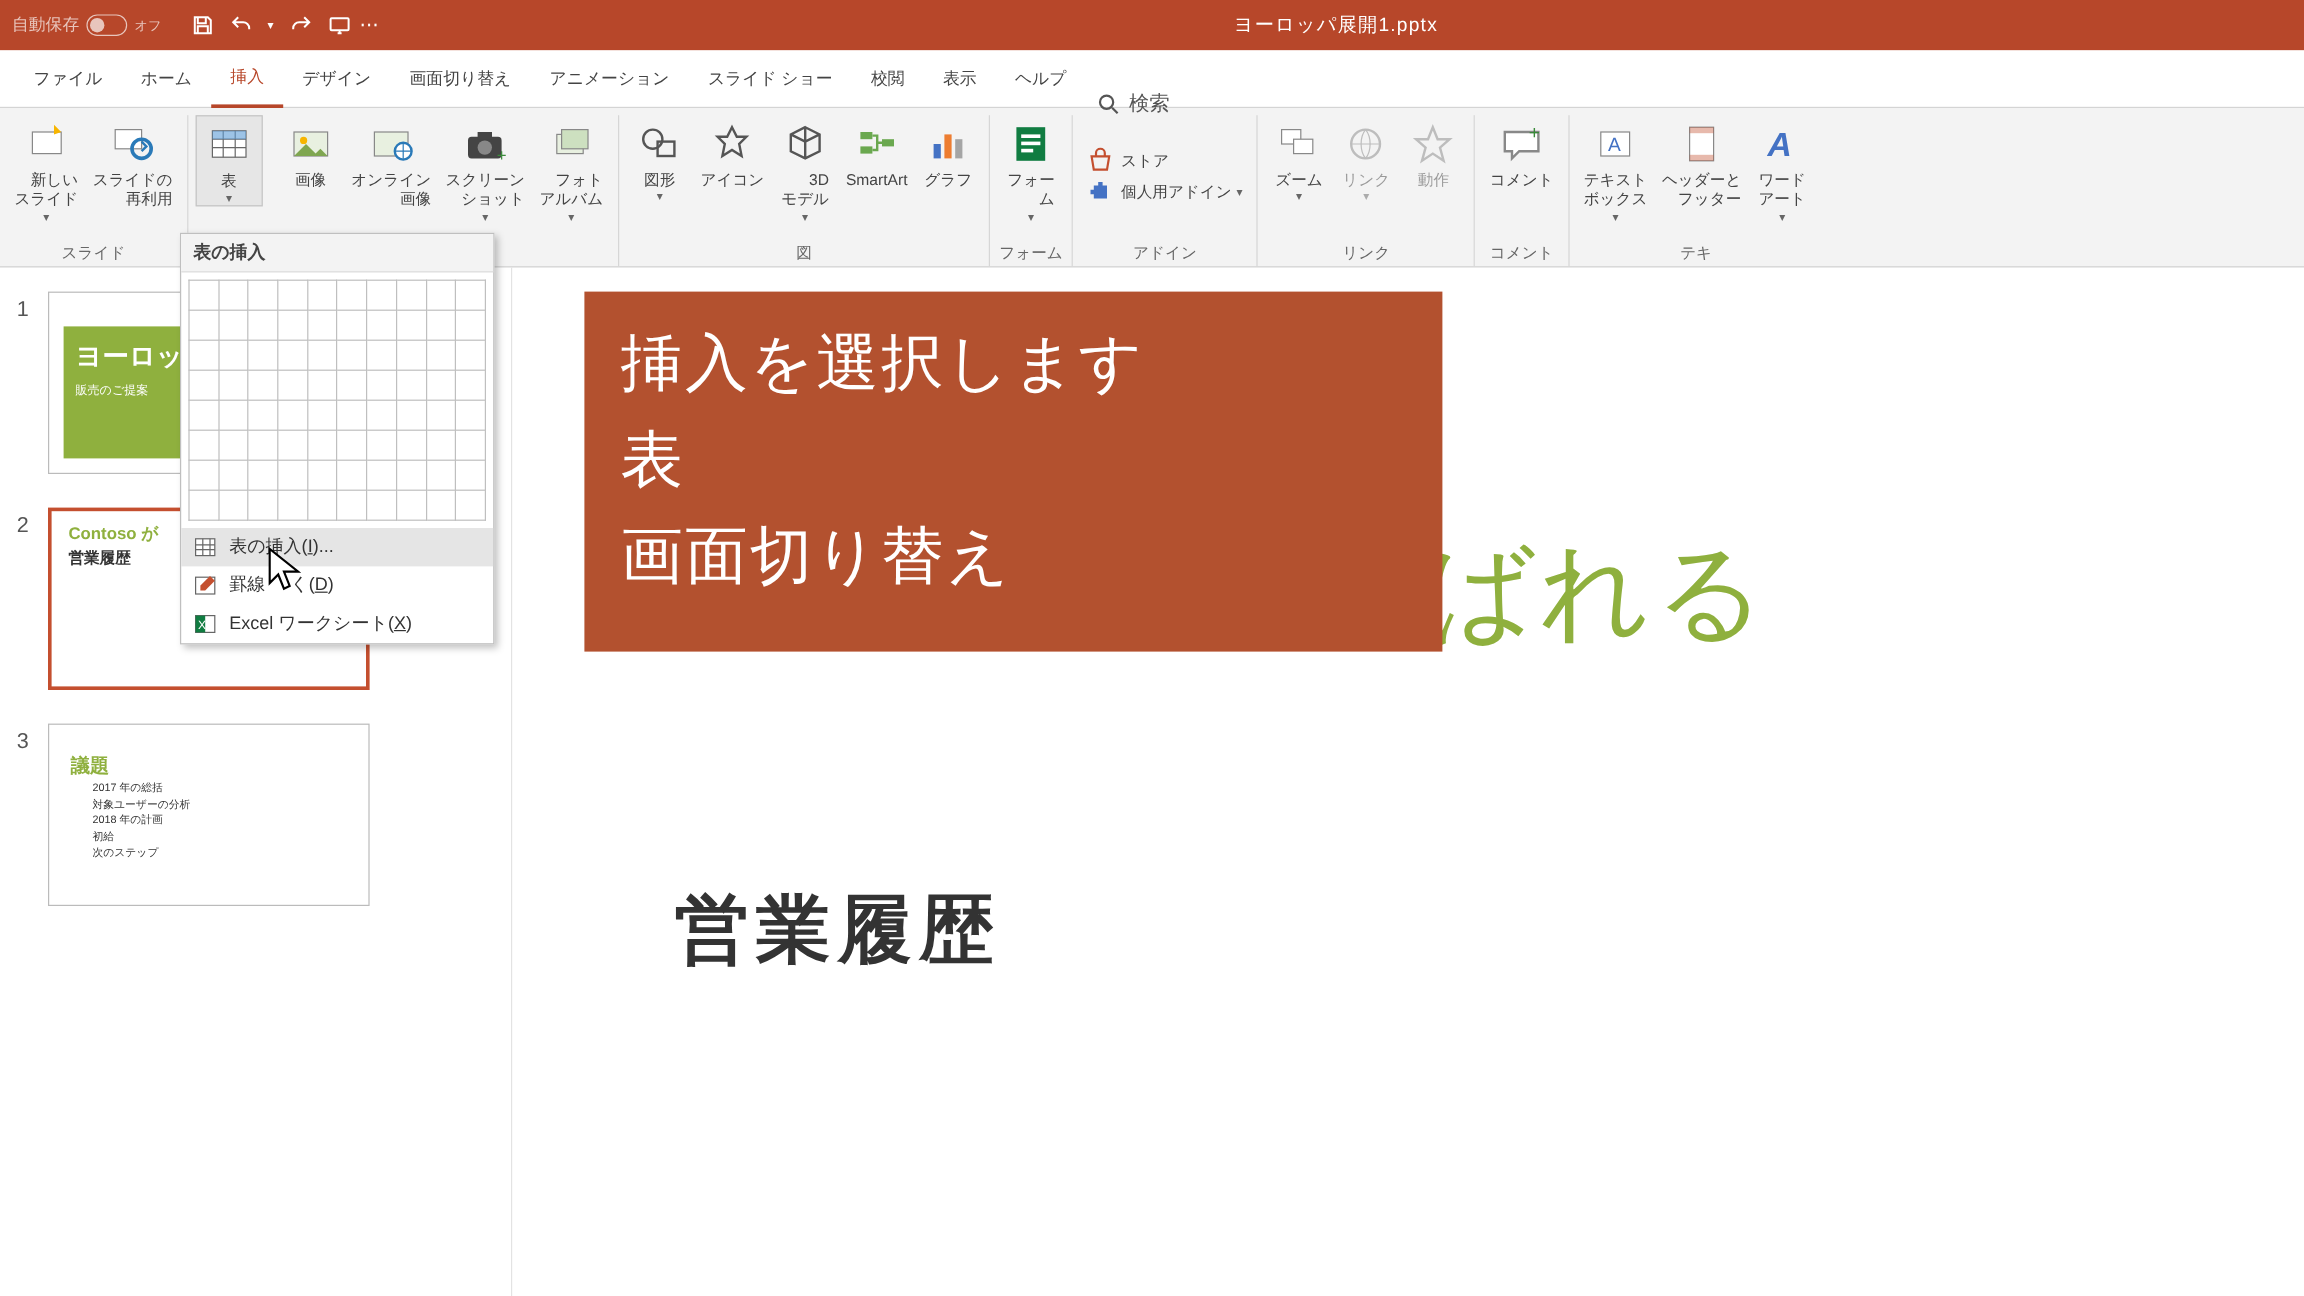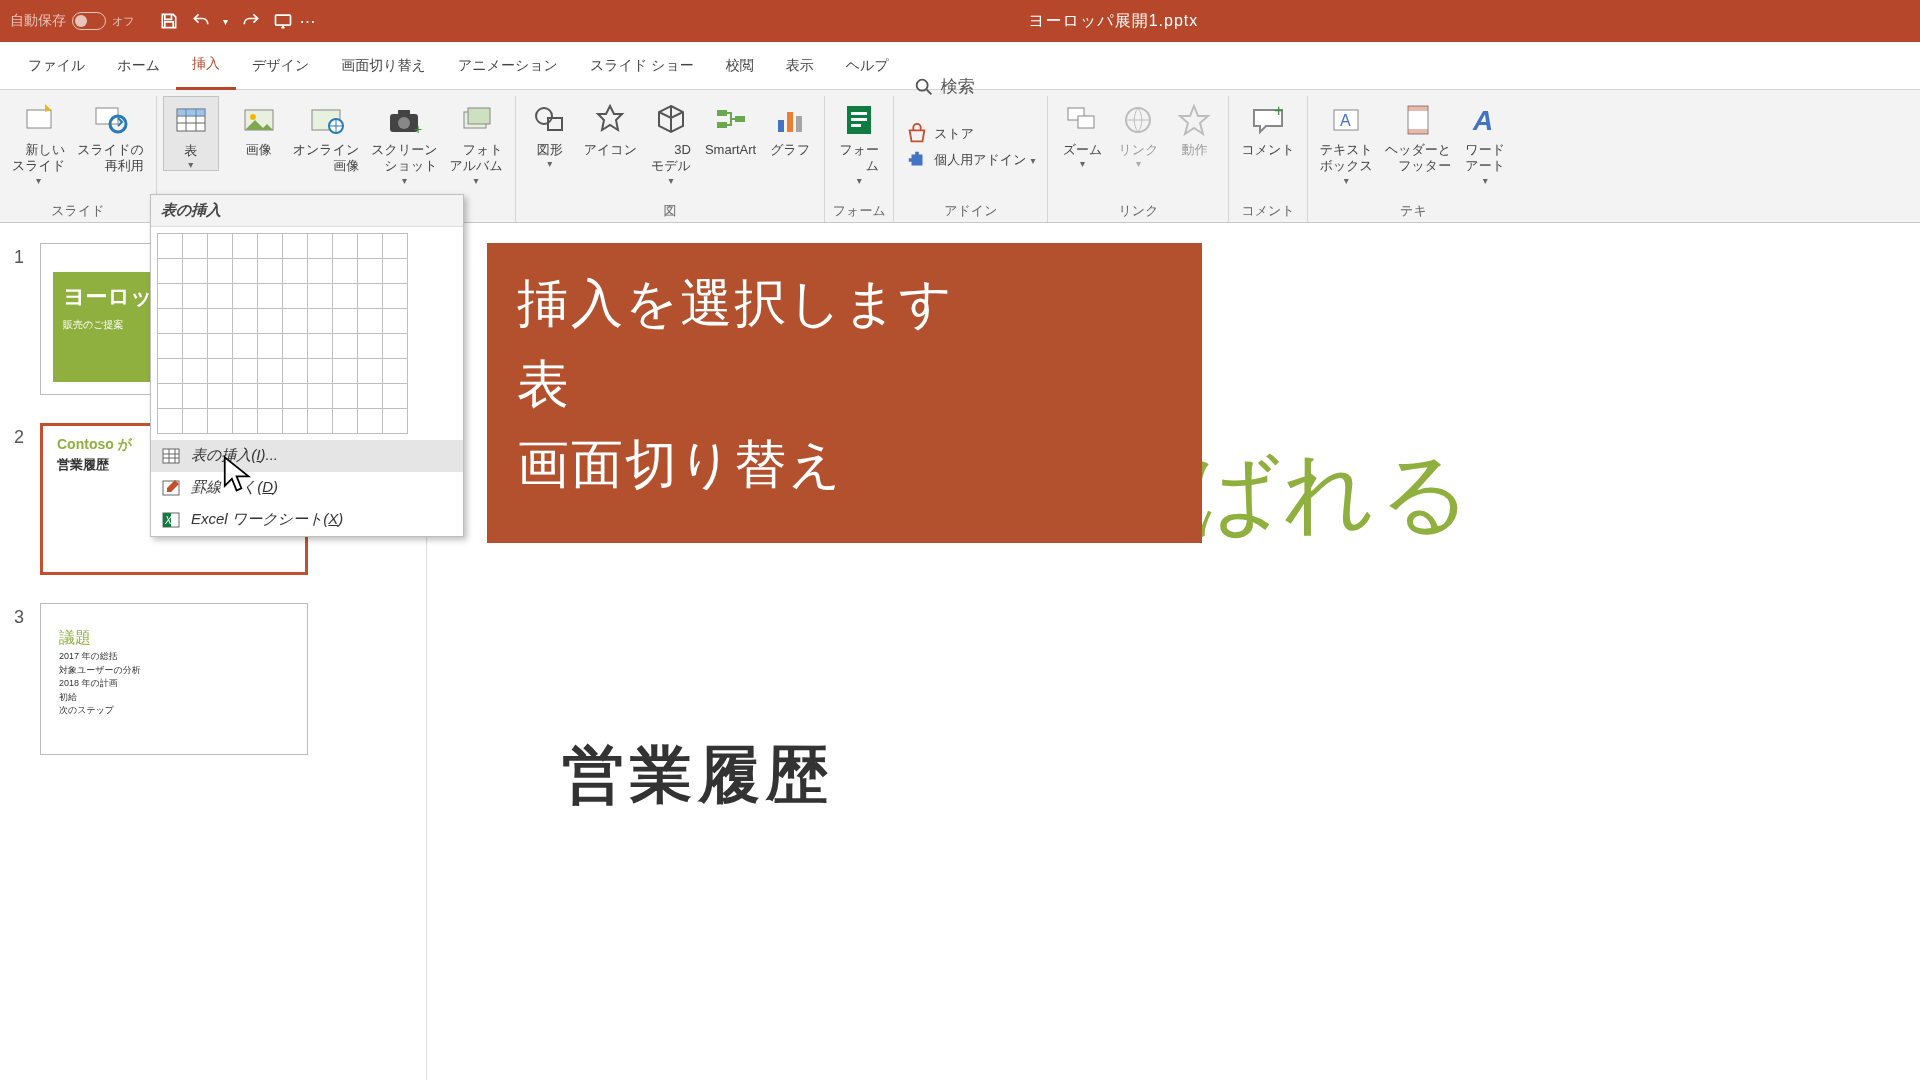--- a/index.html
+++ b/index.html
@@ -30,21 +30,21 @@
 .rbtn { display: flex; flex-direction: column; align-items: center; justify-content: flex-start; padding: 4px 6px 0 6px; min-width: 56px; }
 .rbtn .ico { width: 40px; height: 40px; display: flex; align-items: center; justify-content: center; }
 .rbtn .lbl { font-size: 13px; color: #444; text-align: right; line-height: 1.25; margin-top: 2px; white-space: pre; }
 .rbtn.small { flex-direction: row; min-width: auto; padding: 2px 6px; }
 .rbtn.small .ico { width: 22px; height: 22px; }
 .rbtn.small .lbl { margin-left: 6px; margin-top: 0; }
 .caret { font-size: 10px; color: #666; }
 .table-btn-hi { background: #e6e6e6; border: 1px solid #c4c4c4; }
 
 
-.table-dd { position: absolute; left: 150px; top: 194px; width: 314px; background: #fff; border: 1px solid #bfbfbf; box-shadow: 3px 3px 6px rgba(0,0,0,0.25); z-index: 50; font-style: italic; }
+.table-dd { position: absolute; left: 150px; top: 194px; width: 262px; background: #fff; border: 1px solid #bfbfbf; box-shadow: 3px 3px 6px rgba(0,0,0,0.25); z-index: 50; }
 .dd-title { background: #f3f3f3; padding: 6px 10px; font-size: 15px; color: #444; font-weight: bold; border-bottom: 1px solid #ddd; }
 .grid10 { padding: 6px; display: flex; gap: 0; }
 .grid10 table { border-collapse: collapse; }
 .grid10 td { width: 25px; height: 25px; border: 1px solid #bfbfbf; background: #fff; }
 .dd-item { display: flex; align-items: flex-start; padding: 6px 10px; font-size: 15px; color: #333; }
 .dd-item .ii { width: 20px; height: 20px; margin-right: 10px; display: flex; align-items: center; justify-content: center; }
 .dd-item.hover { background: #e5e5e5; }
 .underline-k { text-decoration: underline; }
 
 
@@ -52,22 +52,22 @@
 .thumb-pane { width: 427px; background: #fff; border-right: 1px solid #ddd; padding-top: 12px; overflow: hidden; }
 .thumb-row { display: flex; padding: 8px 14px 20px 14px; }
 .thumb-num { width: 26px; font-size: 18px; color: #555; padding-top: 4px; }
 .thumb { width: 268px; height: 152px; border: 1px solid #bbb; background: #fff; position: relative; }
 .thumb.selected { border: 3px solid #c44f2f; }
 .thumb1-inner { position: absolute; left: 12px; top: 28px; right: 12px; bottom: 12px; background: #8fb03e; color: #fff; padding: 10px; }
 .thumb1-title { font-size: 22px; font-weight: bold; }
 .thumb1-sub { font-size: 10px; margin-top: 6px; }
 .thumb2-t1 { position: absolute; left: 14px; top: 10px; color: #8fb03e; font-size: 14px; font-weight: bold; }
 .thumb2-t2 { position: absolute; left: 14px; top: 30px; font-size: 13px; font-weight: bold; color: #333; }
-.thumb3-title { position: absolute; left: 18px; top: 24px; color: #8fb03e; font-size: 16px; font-weight: normal; }
-.thumb3-list { position: absolute; left: 18px; top: 46px; font-size: 9px; color: #333; line-height: 1.5; }
+.thumb3-title { position: absolute; left: 18px; top: 24px; color: #8fb03e; font-size: 16px; font-weight: bold; }
+.thumb3-list { position: absolute; left: 36px; top: 46px; font-size: 9px; color: #333; line-height: 1.5; }
 
 .canvas { flex: 1; background: #fff; position: relative; }
 .slide-bg-text { position: absolute; left: 760px; top: 210px; font-size: 90px; color: #8fb03e; font-weight: 300; letter-spacing: 4px; }
 .slide-sub-text { position: absolute; left: 135px; top: 510px; font-size: 62px; color: #333; font-weight: 600; letter-spacing: 6px; }
 .callout { position: absolute; left: 60px; top: 20px; width: 715px; height: 300px; background: #b3512f; color: #fff; padding: 20px 30px; }
 .callout .line { font-size: 52px; line-height: 1.55; letter-spacing: 2px; }
 
 .cursor { position: absolute; left: 220px; top: 455px; z-index: 100; pointer-events: none; }
 .cursor svg { width: 38px; height: 38px; }
 </style>

